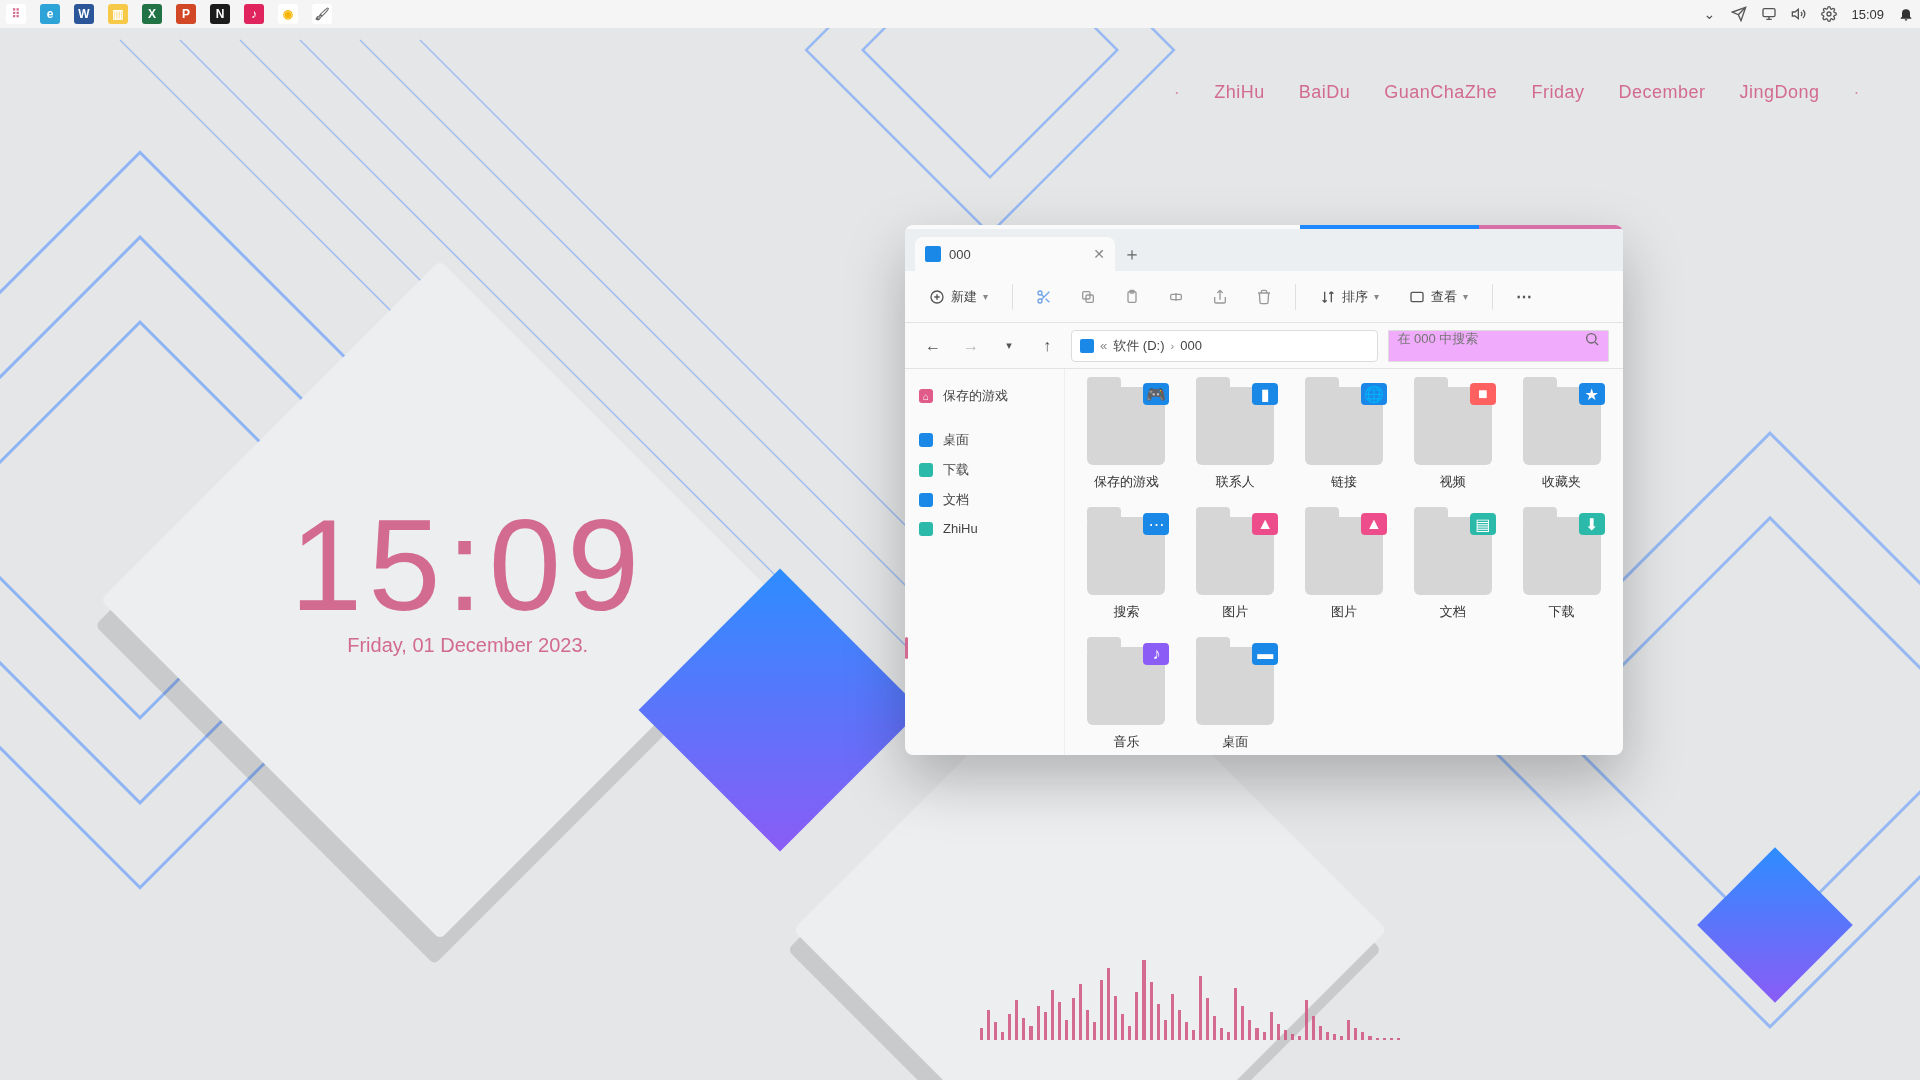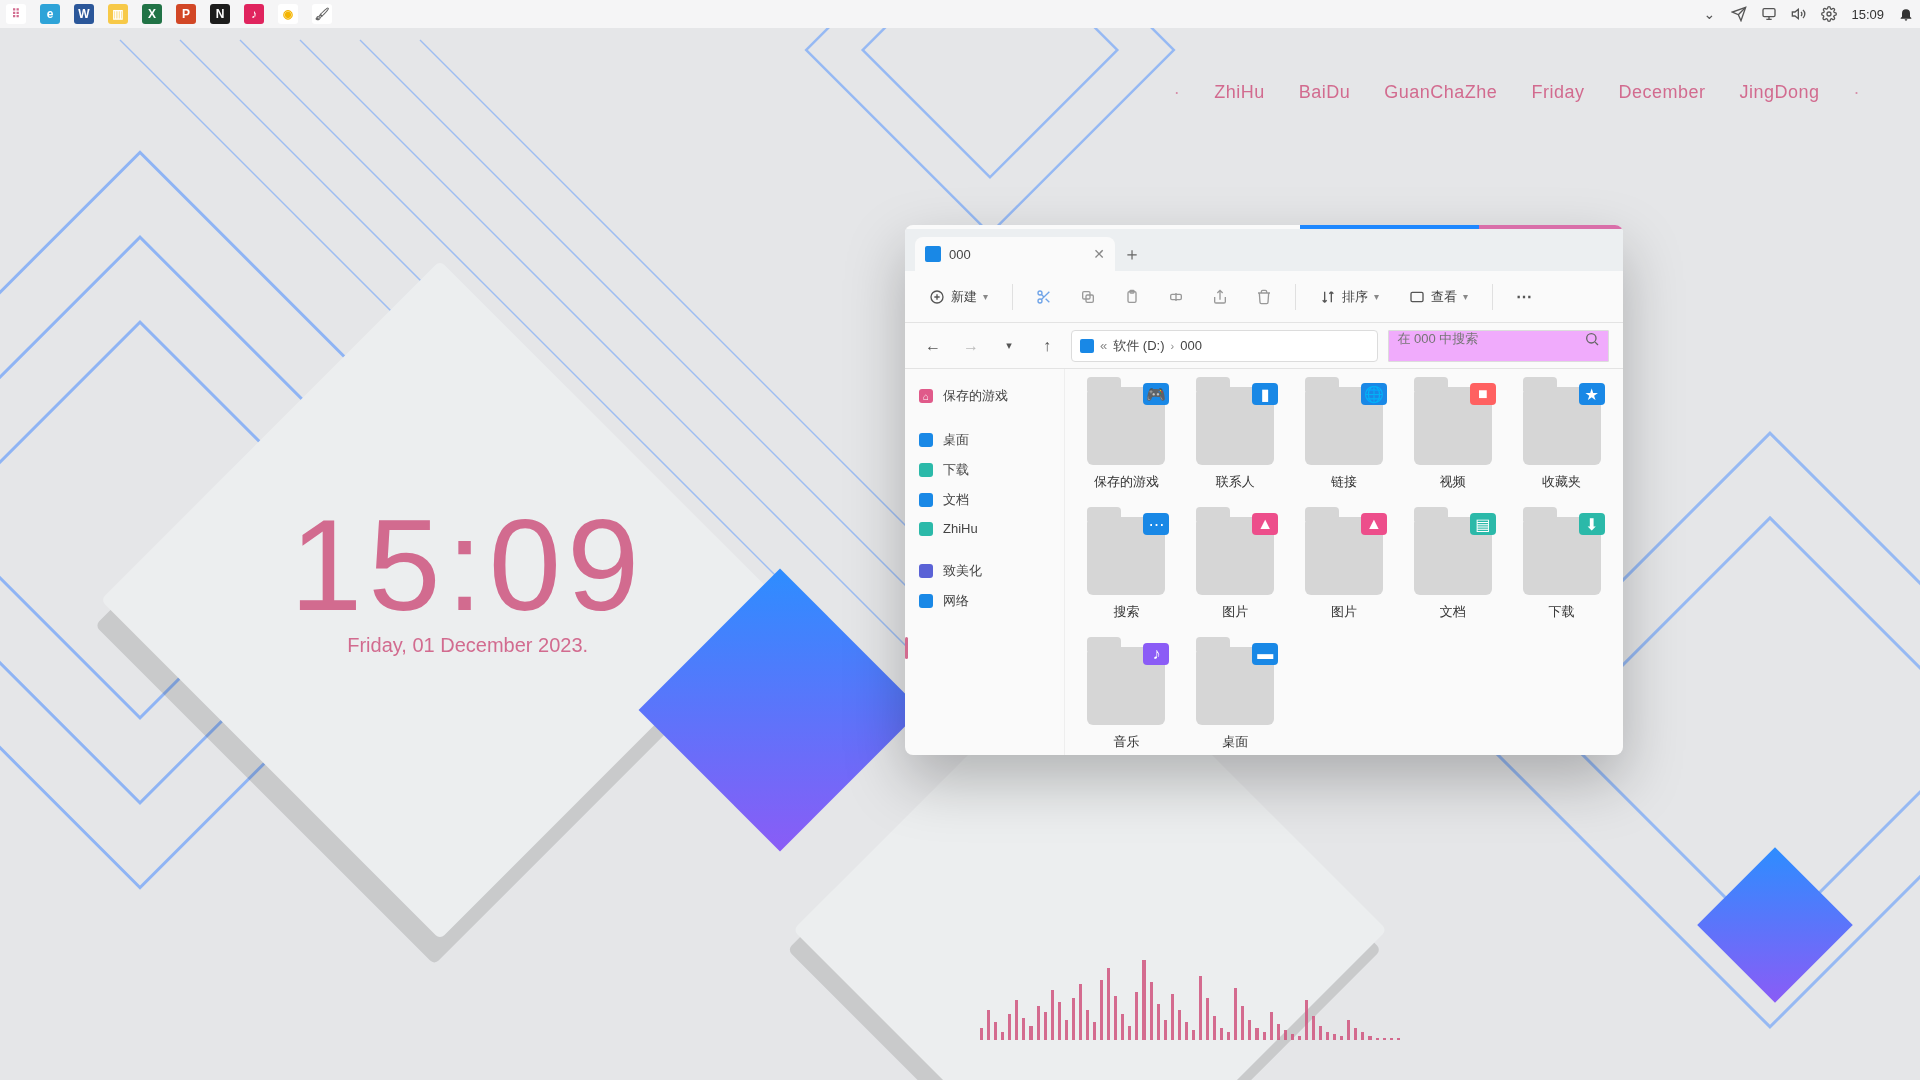--- a/index.html
+++ b/index.html
@@ -430,30 +430,20 @@
           <div class="item">
             <span class="dot" style="background:#1988e6"></span>
             <span>文档</span>
           </div>
           <div class="item">
             <span class="dot" style="background:#2bb9a9"></span>
             <span>ZhiHu</span>
           </div>
         </div>
       <div class="gap"></div>
-      <div id="sb-g1">
-          <div class="item">
-            <span class="dot" style="background:#5a62d6"></span>
-            <span>致美化</span>
-          </div>
-          <div class="item">
-            <span class="dot" style="background:#1988e6"></span>
-            <span>网络</span>
-          </div>
-        </div>
     </div>
 
     <div class="content">
       <div class="grid" id="folder-grid">
           <div class="folder">
             <div class="thumb">
               <div class="badge" style="background:#1988e6">🎮</div>
             </div>
             <div class="label">保存的游戏</div>
           </div>

